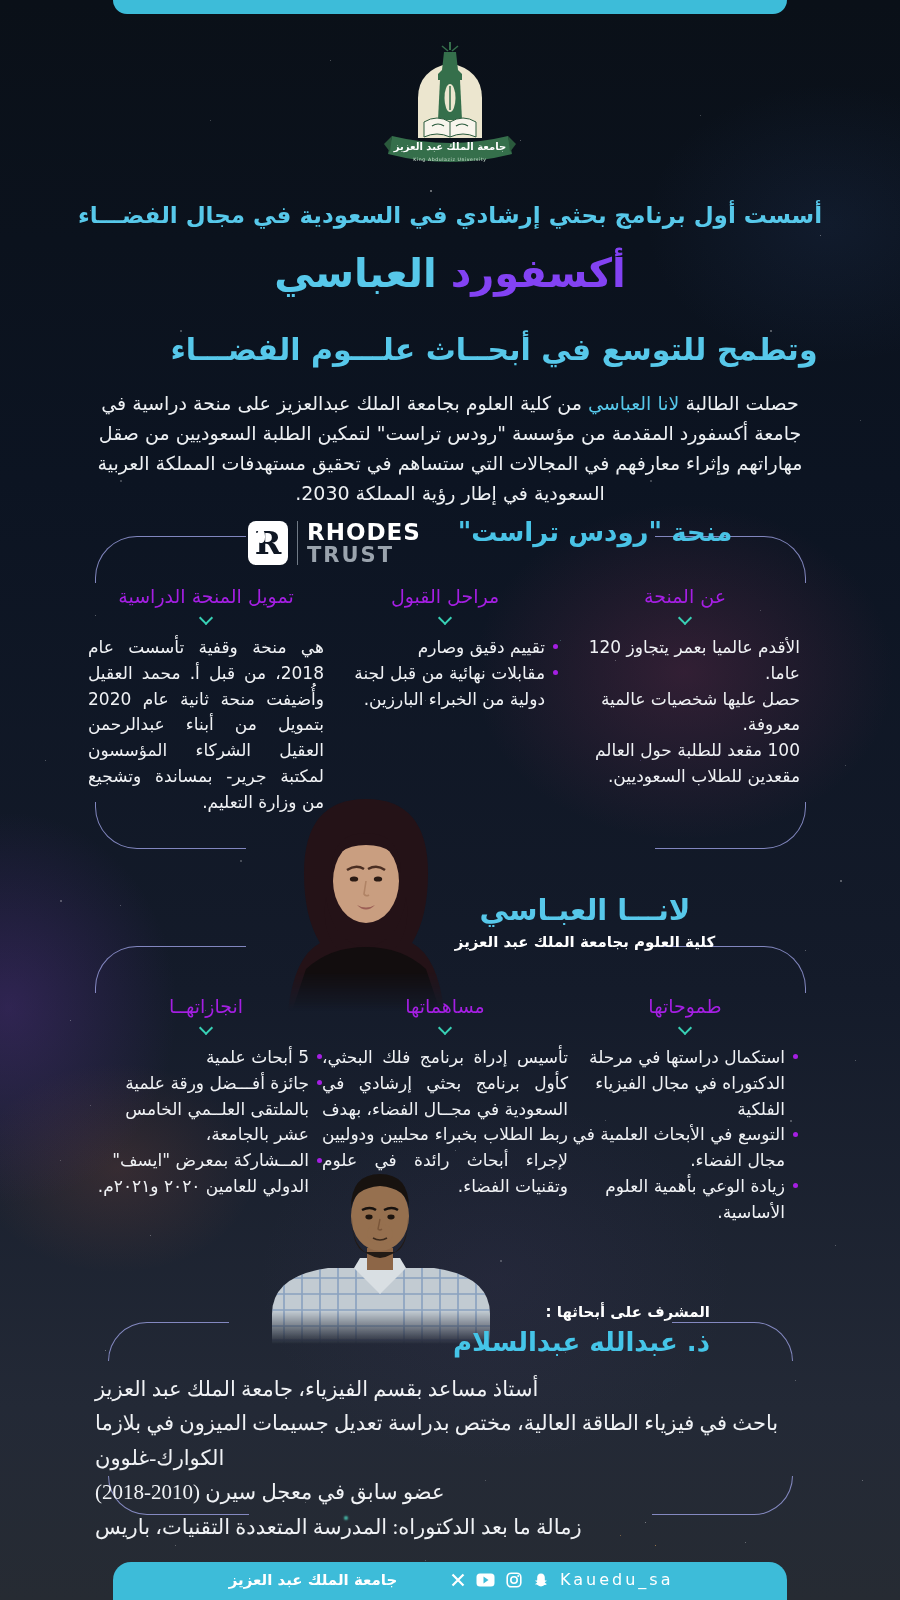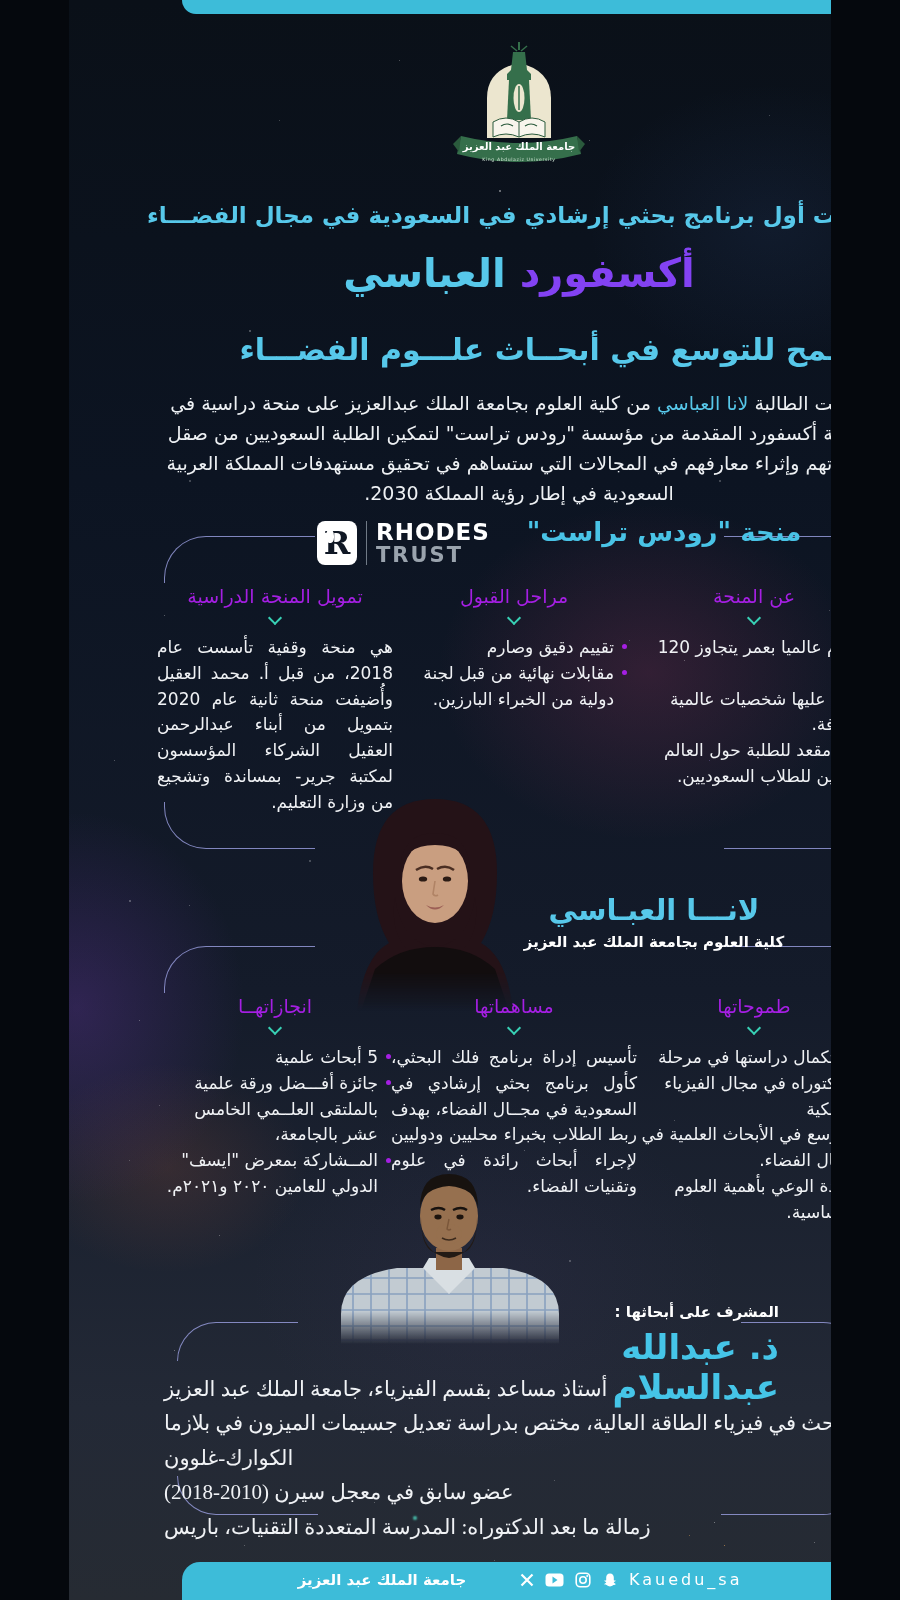--- a/index.html
+++ b/index.html
@@ -1,17 +1,17 @@
 <!DOCTYPE html>
 <html><head>
 <meta charset="utf-8">
 <style>
   html,body{margin:0;padding:0;background:#05080d;}
   body{display:flex;justify-content:center;font-family:"DejaVu Sans","Liberation Sans",sans-serif;}
-  .poster{position:relative;width:762px;height:1600px;overflow:hidden;
+  .poster{position:relative;width:900px;height:1600px;overflow:hidden;
     background:
       radial-gradient(300px 240px at 76% 42%, rgba(150,55,95,.26), transparent 70%),
       radial-gradient(240px 280px at 1% 63%, rgba(105,55,165,.32), transparent 70%),
       radial-gradient(200px 150px at 13% 73%, rgba(200,100,65,.16), transparent 70%),
       radial-gradient(260px 200px at 92% 14%, rgba(60,95,160,.12), transparent 70%),
       radial-gradient(340px 260px at 55% 80%, rgba(90,70,130,.10), transparent 70%),
       linear-gradient(180deg,#0a1018 0%,#0c1422 30%,#141b2a 62%,#232936 88%,#262b33 100%);
   }
   .stars::before{content:"";position:absolute;left:0;top:0;width:1px;height:1px;border-radius:50%;background:transparent;
     box-shadow:90px 210px rgba(255,255,255,.45),210px 120px rgba(255,255,255,.3),330px 60px rgba(255,255,255,.35),
@@ -63,21 +63,21 @@
   .col .txt{color:#f0f2f5;font-size:17px;line-height:1.52;text-align:right;}
   .col .txt.just{text-align:justify;text-align-last:right;}
   .bi{position:relative;padding-right:15px;}
   .bi::before{content:"";position:absolute;right:2px;top:.55em;width:5px;height:5px;border-radius:50%;background:#a51fe3;}
   .photo{position:absolute;-webkit-mask-image:linear-gradient(#000 82%,transparent 100%);mask-image:linear-gradient(#000 82%,transparent 100%);}
   .lana-block{position:absolute;left:430px;top:893px;width:310px;text-align:center;}
   .lana-name{color:#57c8ea;font-size:29px;font-weight:bold;}
   .lana-college{color:#fff;font-size:15px;font-weight:bold;margin-top:6px;}
   .sup-block{position:absolute;left:400px;top:1303px;width:310px;text-align:right;direction:rtl;}
   .sup-label{color:#fff;font-size:15px;font-weight:bold;}
-  .sup-name{color:#45c5e8;font-size:34px;font-weight:bold;margin-top:6px;}
+  .sup-name{color:#45c5e8;font-size:26px;font-weight:bold;margin-top:6px;}
   .sup-bio{position:absolute;left:95px;top:1372px;width:695px;direction:rtl;text-align:left;color:#f0f2f5;font-size:21px;line-height:1.64;font-family:Liberation Serif, serif;}
   .f-univ{position:absolute;left:100px;top:9px;width:200px;text-align:center;color:#fff;font-size:15px;font-weight:bold;}
   .f-social{position:absolute;left:338px;top:8px;display:flex;align-items:center;gap:11px;}
   .f-handle{color:#fff;font-size:16px;letter-spacing:3px;}
   [dir=rtl]{direction:rtl;}
 </style>
 </head>
 <body>
 
 <div class="poster">

